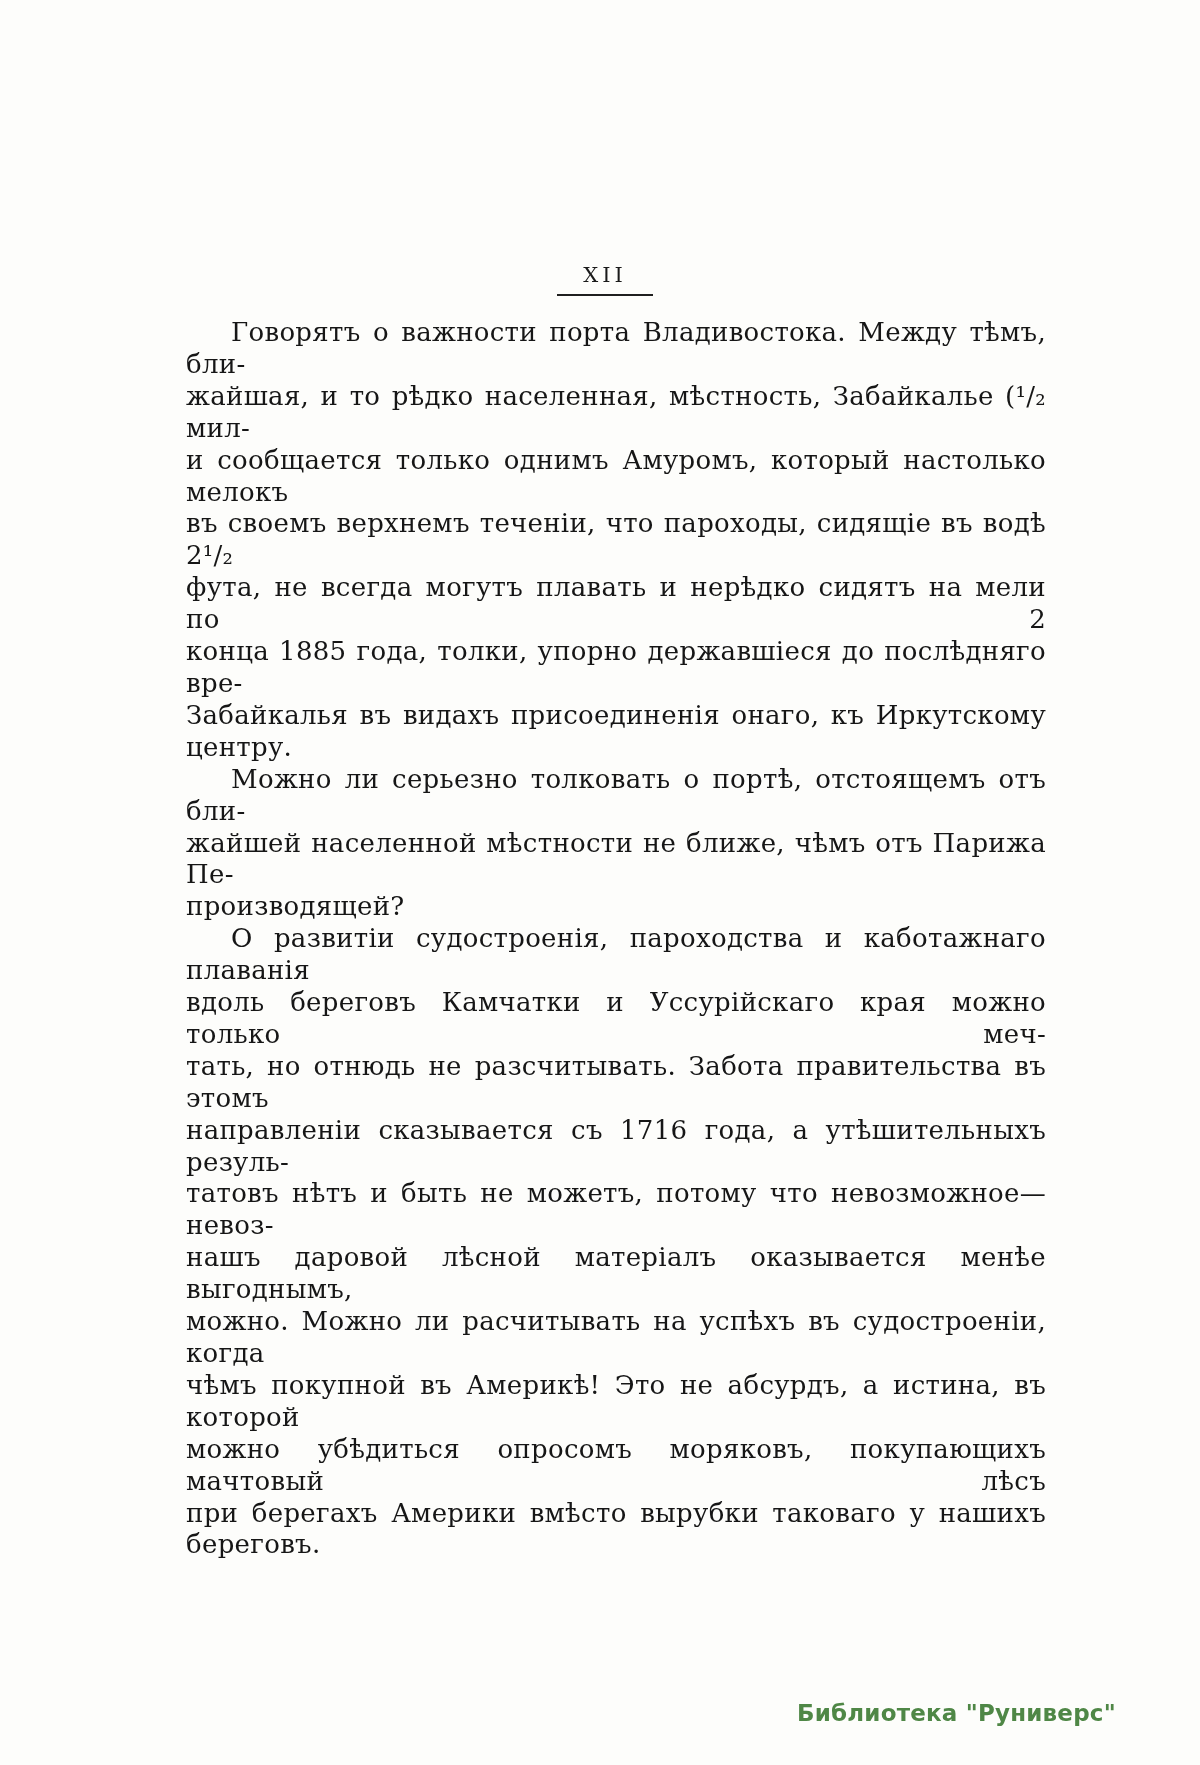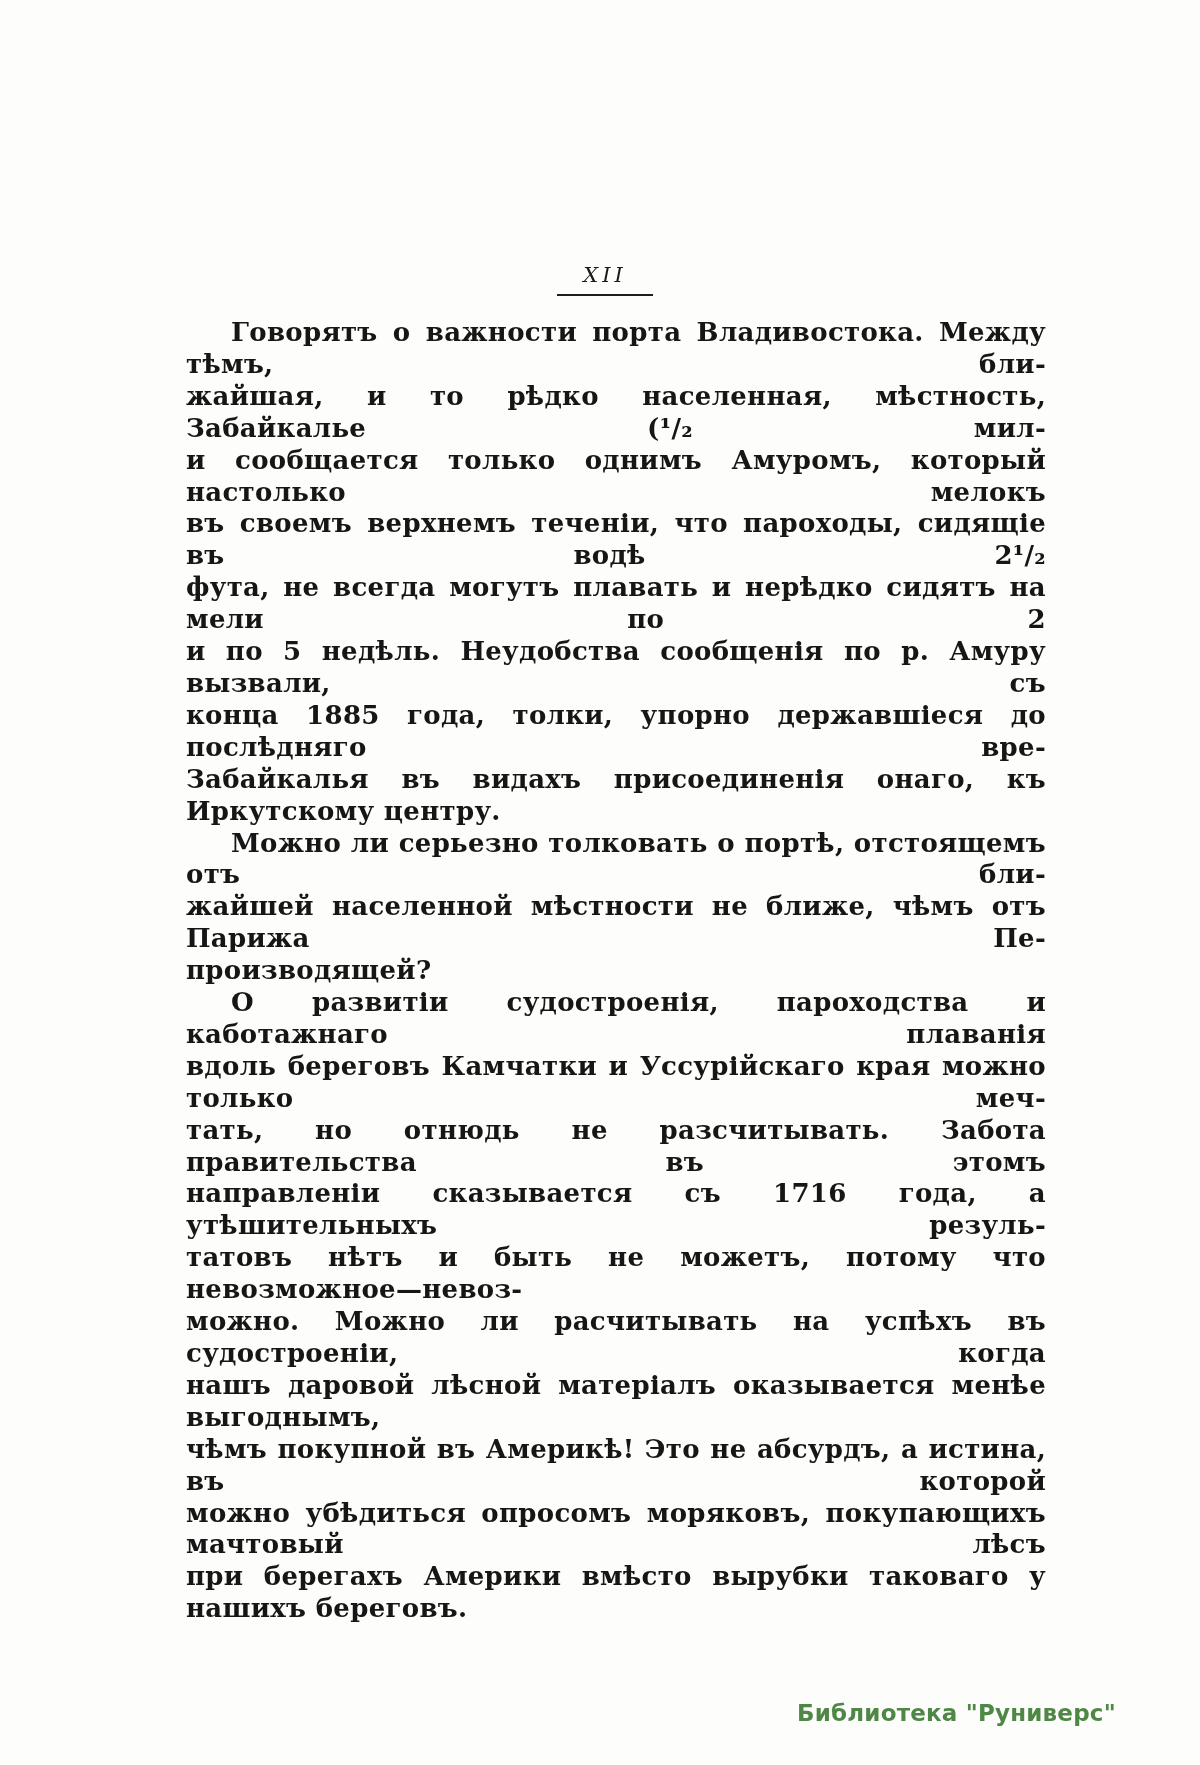--- a/index.html
+++ b/index.html
@@ -18,21 +18,20 @@
   .scan-page {
     position: absolute;
     inset: 0;
   }
   .page-header {
     position: absolute;
     left: 190px;
     top: 263px;
     width: 830px;
     text-align: center;
-    font-style: italic;
   }
   .page-number {
     font-size: 21px;
     letter-spacing: 4px;
     font-weight: normal;
     color: #1a1a1a;
   }
   .header-rule {
     width: 96px;
     height: 2px;
@@ -49,21 +48,20 @@
     letter-spacing: 0.3px;
   }
   .para {
     margin: 0;
     padding: 0;
   }
   .line {
     text-align: justify;
     text-align-last: justify;
     white-space: normal;
-    font-weight: bold;
   }
   .line.first {
     text-indent: 45px;
   }
   .line.last {
     text-align-last: left;
   }
   .watermark {
     position: absolute;
     left: 797px;
@@ -84,37 +82,36 @@
     <div class="header-rule"></div>
   </header>
 
   <main class="text-block">
       <div class="para">
         <div class="line first">Говорятъ о важности порта Владивостока. Между тѣмъ, бли-</div>
         <div class="line">жайшая, и то рѣдко населенная, мѣстность, Забайкалье (¹/₂ мил-</div>
         <div class="line">и сообщается только однимъ Амуромъ, который настолько мелокъ</div>
         <div class="line">въ своемъ верхнемъ теченіи, что пароходы, сидящіе въ водѣ 2¹/₂</div>
         <div class="line">фута, не всегда могутъ плавать и нерѣдко сидятъ на мели по 2</div>
-        <div class="line">и по 5 недѣль. Неудобства сообщенія по р. Амуру вызвали, съ</div>
         <div class="line">конца 1885 года, толки, упорно державшіеся до послѣдняго вре-</div>
         <div class="line last">Забайкалья въ видахъ присоединенія онаго, къ Иркутскому центру.</div>
       </div>
       <div class="para">
         <div class="line first">Можно ли серьезно толковать о портѣ, отстоящемъ отъ бли-</div>
         <div class="line">жайшей населенной мѣстности не ближе, чѣмъ отъ Парижа Пе-</div>
         <div class="line last">производящей?</div>
       </div>
       <div class="para">
         <div class="line first">О развитіи судостроенія, пароходства и каботажнаго плаванія</div>
         <div class="line">вдоль береговъ Камчатки и Уссурійскаго края можно только меч-</div>
         <div class="line">тать, но отнюдь не разсчитывать. Забота правительства въ этомъ</div>
         <div class="line">направленіи сказывается съ 1716 года, а утѣшительныхъ резуль-</div>
         <div class="line">татовъ нѣтъ и быть не можетъ, потому что невозможное—невоз-</div>
+        <div class="line">нашъ даровой лѣсной матеріалъ оказывается менѣе выгоднымъ,</div>
         <div class="line">можно. Можно ли расчитывать на успѣхъ въ судостроеніи, когда</div>
-        <div class="line">нашъ даровой лѣсной матеріалъ оказывается менѣе выгоднымъ,</div>
         <div class="line">чѣмъ покупной въ Америкѣ! Это не абсурдъ, а истина, въ которой</div>
         <div class="line">можно убѣдиться опросомъ моряковъ, покупающихъ мачтовый лѣсъ</div>
         <div class="line last">при берегахъ Америки вмѣсто вырубки таковаго у нашихъ береговъ.</div>
       </div>
     </main>
 
   <div class="watermark" style="color: rgb(79, 135, 70);">Библиотека "Руниверс"</div>
 
 </div>
 

